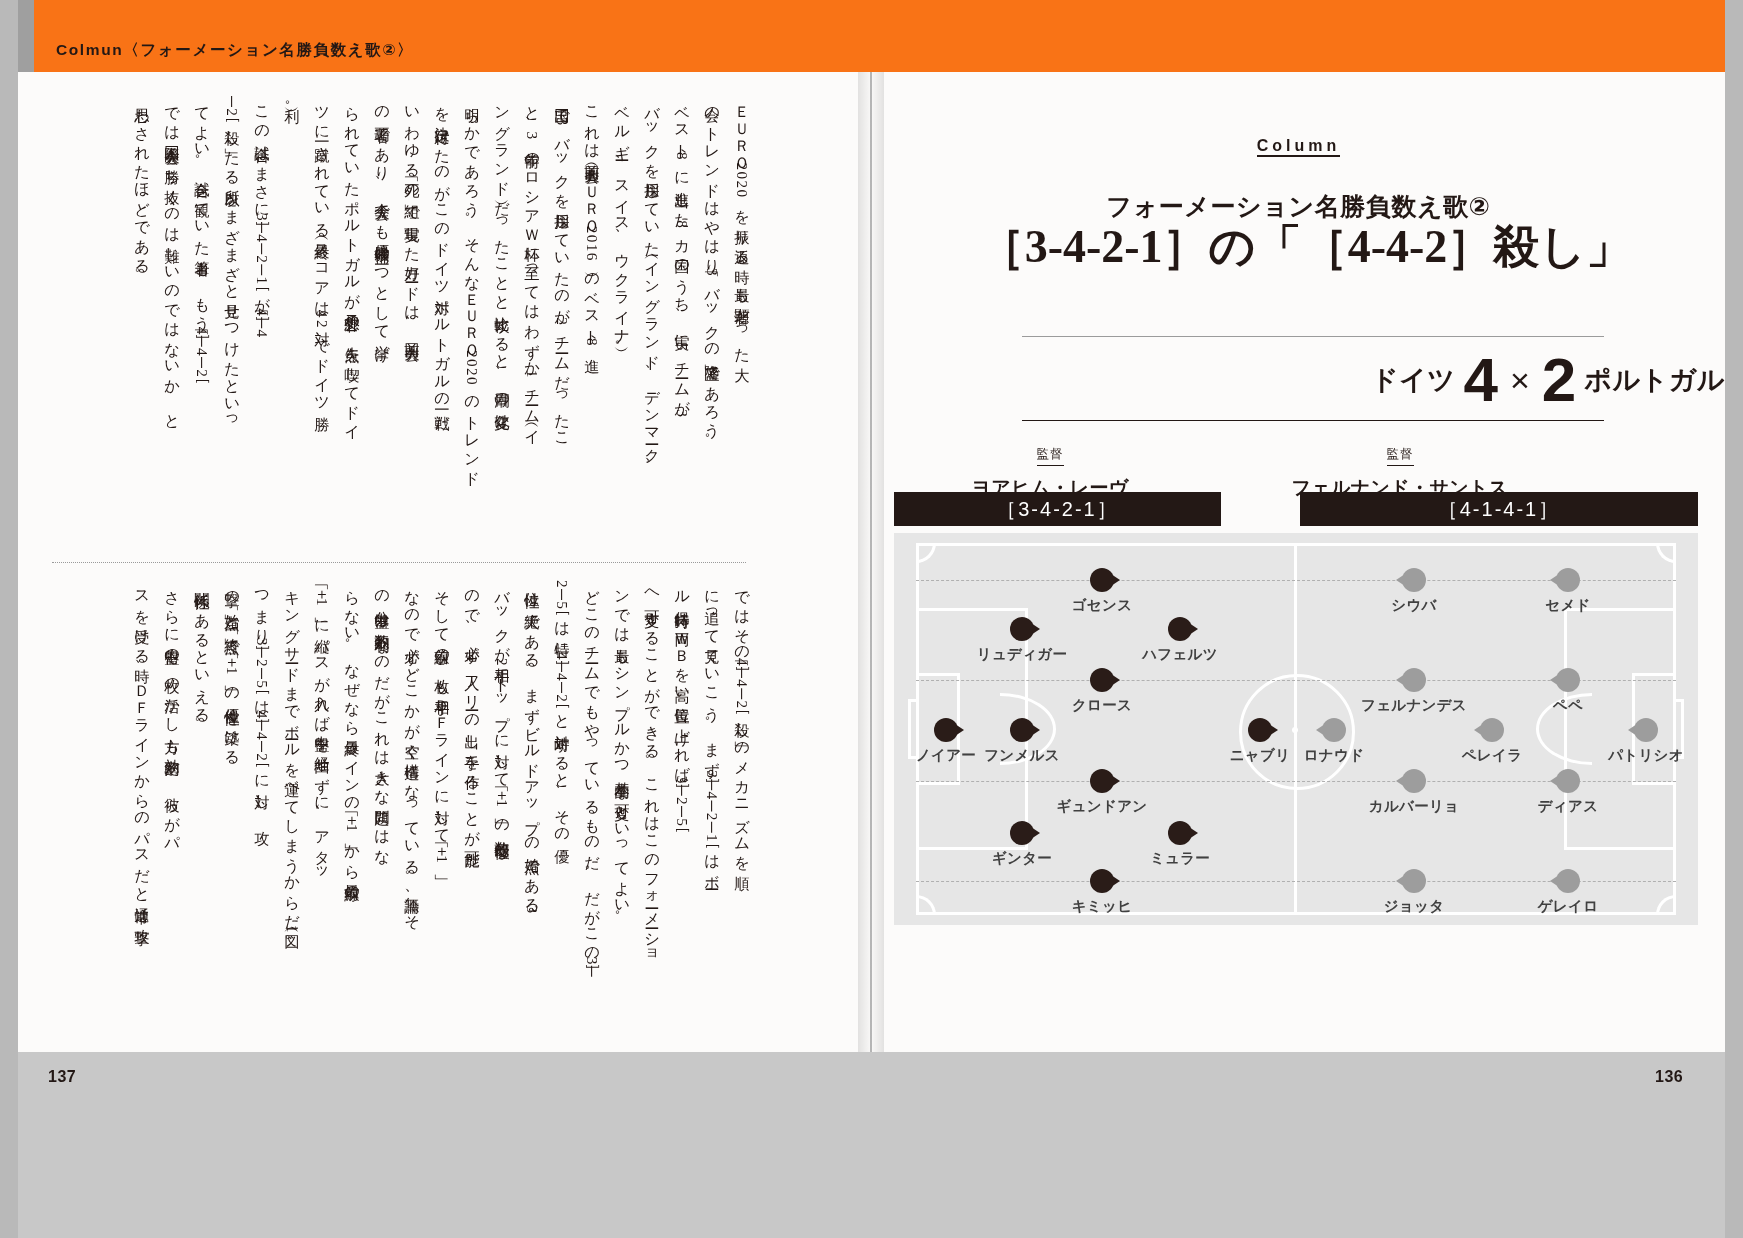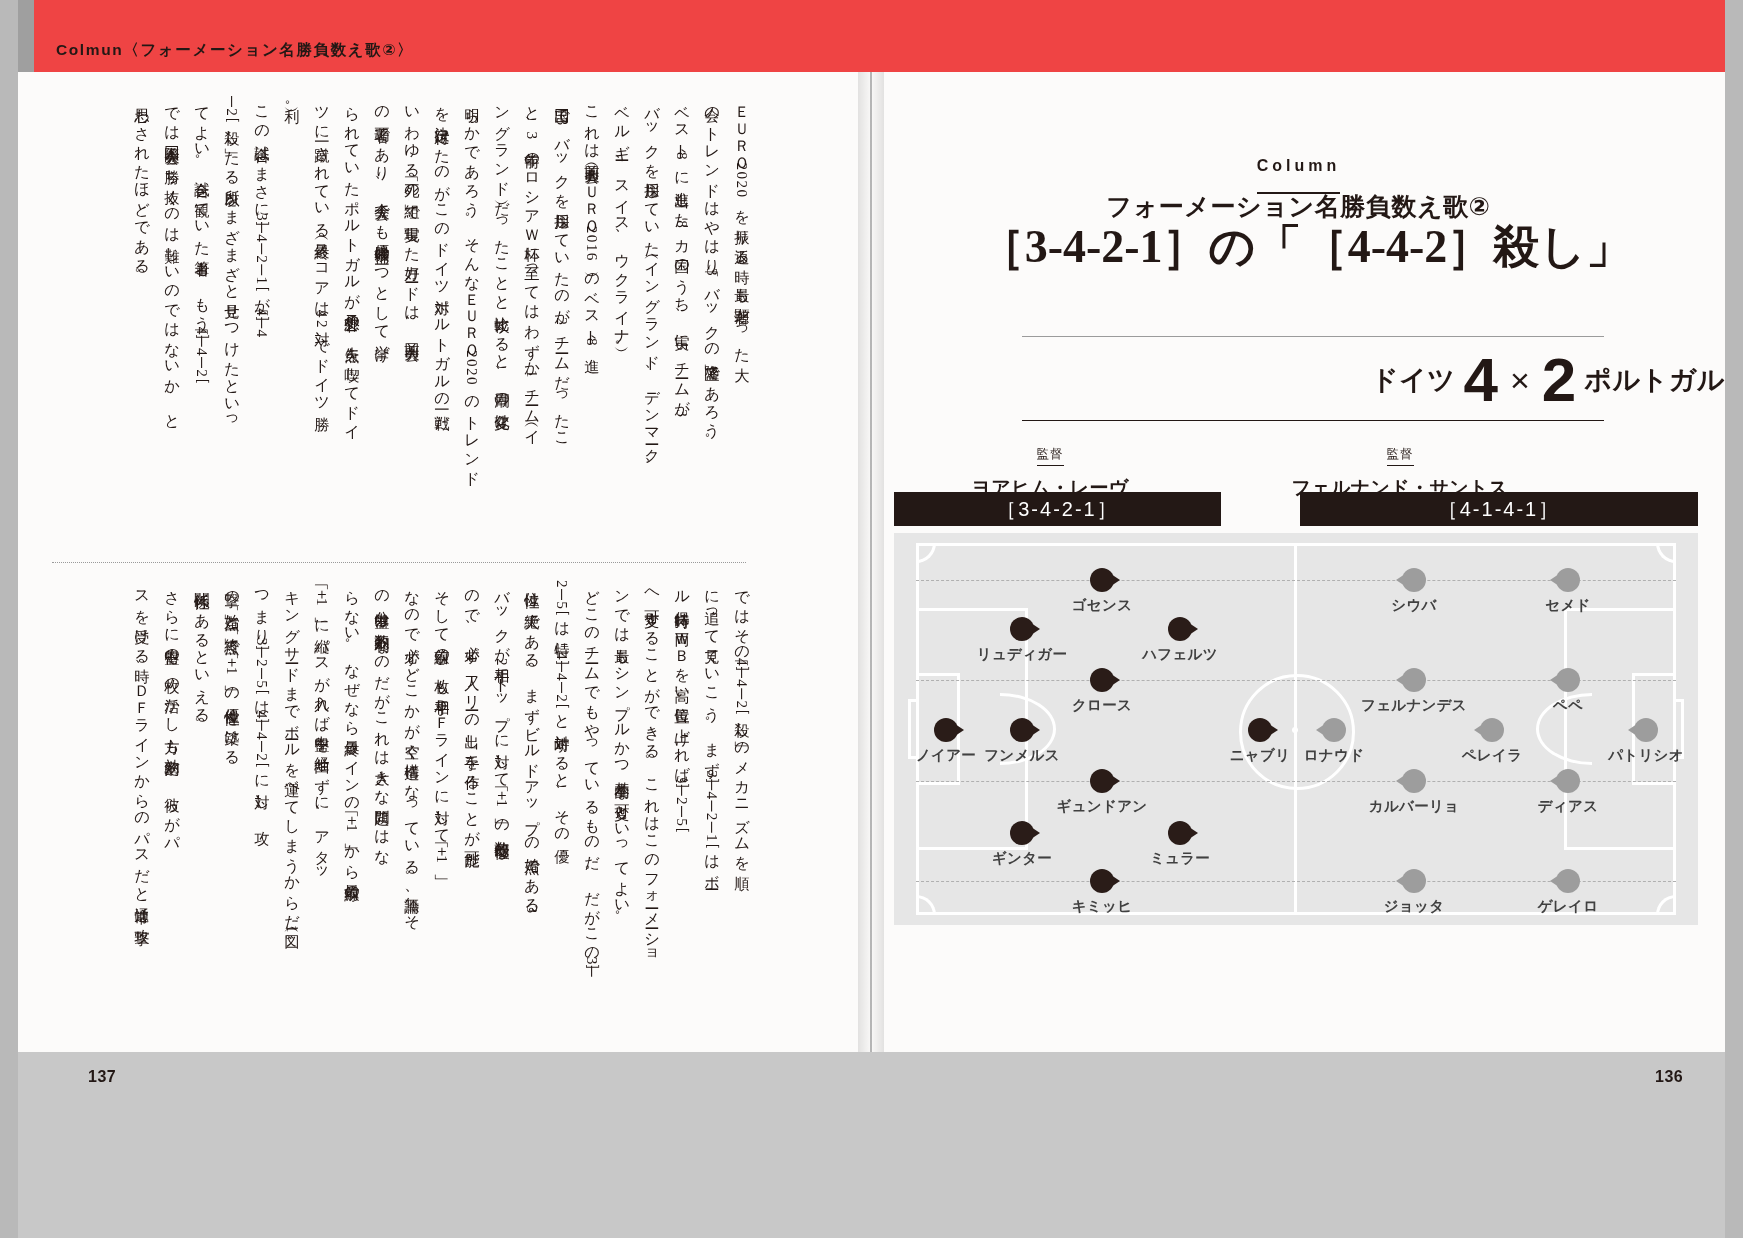--- a/index.html
+++ b/index.html
@@ -14,33 +14,33 @@
   #spread{position:absolute;inset:0;}
   .sheet{position:absolute;top:0;height:1238px;background:#fcfbfa;}
   #left-page{left:18px;width:852px;}
   #right-page{left:872px;width:853px;}
   .gutter-shadow{position:absolute;top:0;height:1238px;width:26px;left:858px;
     background:linear-gradient(to right,rgba(0,0,0,0.10),rgba(0,0,0,0.02) 45%,rgba(0,0,0,0.02) 55%,rgba(0,0,0,0.10));}
 
   
   #runhead{
     position:absolute;left:18px;top:0;width:1707px;height:72px;
-    background:#ef4444;
+    background:#f97316;
   }
   #runhead-bar{position:absolute;left:0;top:0;width:16px;height:72px;background:#9f9f9f;}
   #runhead-text{
     position:absolute;left:38px;top:40px;
     font-size:15.5px;letter-spacing:1.6px;color:#231815;font-weight:700;
     white-space:nowrap;
   }
 
   
   #footer{position:absolute;left:18px;top:1052px;width:1707px;height:186px;background:#c8c8c8;}
   .folio{position:absolute;top:1068px;font-size:16px;font-weight:700;color:#231815;letter-spacing:.5px;}
-  #folio-left{left:48px;margin-left:40px;}
+  #folio-left{left:48px;}
   #folio-right{left:1655px;}
   .vcol{
     writing-mode:vertical-rl;
     font-family:"Liberation Serif","DejaVu Serif",serif;
     font-size:15.3px;
     line-height:1.02;
     letter-spacing:1.35px;
     color:#231815;
     height:940px;
     margin-left:0;
@@ -53,21 +53,21 @@
   #vtext-bot{position:absolute;left:50px;top:580px;width:700px;height:455px;
     display:flex;flex-direction:row-reverse;}
   #vdivider{position:absolute;left:52px;top:562px;width:694px;height:0;
     border-top:1px dotted #9a9a9a;}
 
   
   #col-label{
     position:absolute;left:872px;top:137px;width:853px;text-align:center;
     font-size:16px;letter-spacing:4px;font-weight:700;color:#231815;
   }
-  #col-label span{display:inline-block;border-bottom:2.5px solid #231815;padding-bottom:17px;margin-top:20px;}
+  #col-label span{display:inline-block;border-bottom:2.5px solid #231815;padding-bottom:0;}
   #col-sub{
     position:absolute;left:872px;top:190px;width:853px;text-align:center;
     font-size:25px;font-weight:900;letter-spacing:.6px;color:#231815;
   }
   #col-title{
     position:absolute;left:872px;top:216px;width:853px;text-align:center;
     font-family:"Liberation Serif","DejaVu Serif",serif;
     font-size:46px;font-weight:700;letter-spacing:0px;color:#231815;
     white-space:nowrap;
     padding-left:7px;

